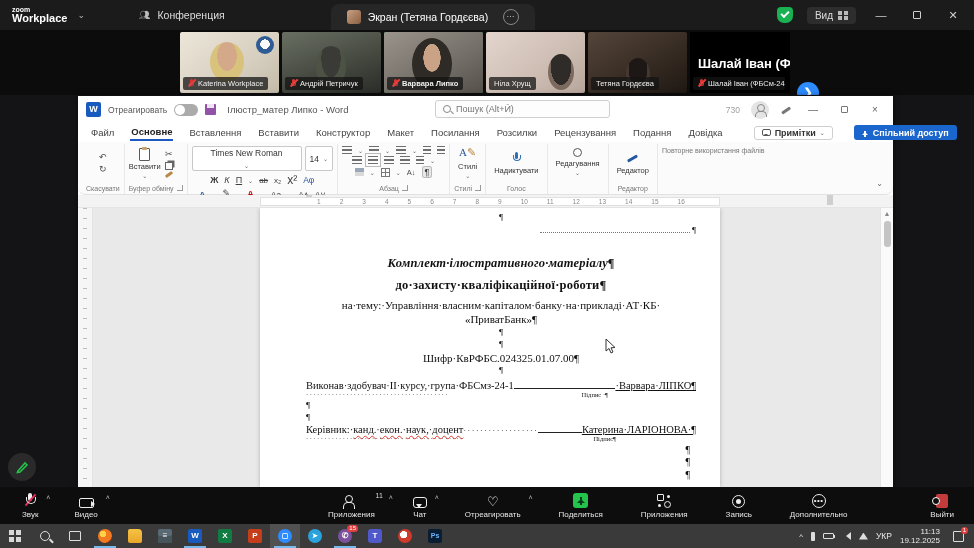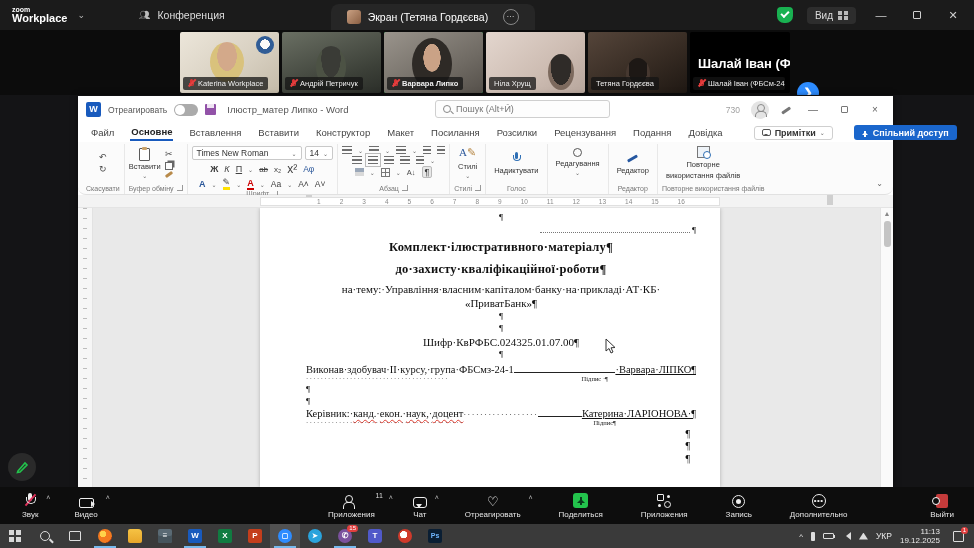--- a/index.html
+++ b/index.html
@@ -384,21 +384,21 @@
         </div>
         <div class="rlabel">
             <span>Буфер обміну</span>
             <span class="launch"></span>
           </div>
       </div>
 
       <div class="rgroup">
         <div class="rbody fontgrp">
           <div class="fontrow1">
-            <span class="fbox" style="width:110px;justify-content:space-between;">
+            <span class="fbox" style="width:110px;justify-content:space-between;flex-direction:column;">
                 <span>Times New Roman</span>
                 <span class="chev">⌄</span>
               </span>
             <span class="fbox">
                 <span>14</span>
                 <span class="chev">⌄</span>
               </span>
           </div>
           <div class="fontrow2">
             <b>Ж</b>
@@ -503,27 +503,20 @@
         <div class="rbody">
           <div class="bigbtn">
             <span class="penglyph"></span>
             <span>Редактор</span>
           </div>
         </div>
         <div class="rlabel">Редактор</div>
       </div>
 
       <div class="rgroup">
-        <div class="rbody">
-          <div class="bigbtn">
-            <span class="docglyph"></span>
-            <span>Повторне</span>
-            <span>використання файлів</span>
-          </div>
-        </div>
         <div class="rlabel">Повторне використання файлів</div>
       </div>
 
       <span class="ribchev">⌄</span>
     </div>
 
     <div class="ruler">
       <span class="indent indL"></span>
       <span class="indent indR"></span>
       <div class="rulerbar">
@@ -548,21 +541,21 @@
 
     <div class="docarea">
       <div class="vruler"></div>
 
       <div class="page">
         <div class="dl ctr pil">¶</div>
         <div class="leadrow">
           <span class="leadline"></span>
           <span class="pil">¶</span>
         </div>
-        <div class="dl ctr b" style="margin-top:4px;">Комплект·ілюстративного·матеріалу¶</div>
+        <div class="dl ctr b" style="margin-top:20px;font-style:italic;">Комплект·ілюстративного·матеріалу¶</div>
         <div class="dl ctr b" style="margin-top:6px;">до·захисту·кваліфікаційної·роботи¶</div>
         <div class="dl ctr" style="margin-top:4px;">на·тему:·Управління·власним·капіталом·банку·на·прикладі·АТ·КБ·</div>
         <div class="dl ctr">«ПриватБанк»¶</div>
         <div class="dl ctr pil">¶</div>
         <div class="dl ctr pil">¶</div>
         <div class="dl ctr">Шифр·КвРФБС.024325.01.07.00¶</div>
         <div class="dl ctr pil">¶</div>
         <div class="execrow" style="margin-top:3px;">
           <span>Виконав·здобувач·ІІ·курсу,·група·ФБСмз-24-1</span>
           <span class="uline"></span>

